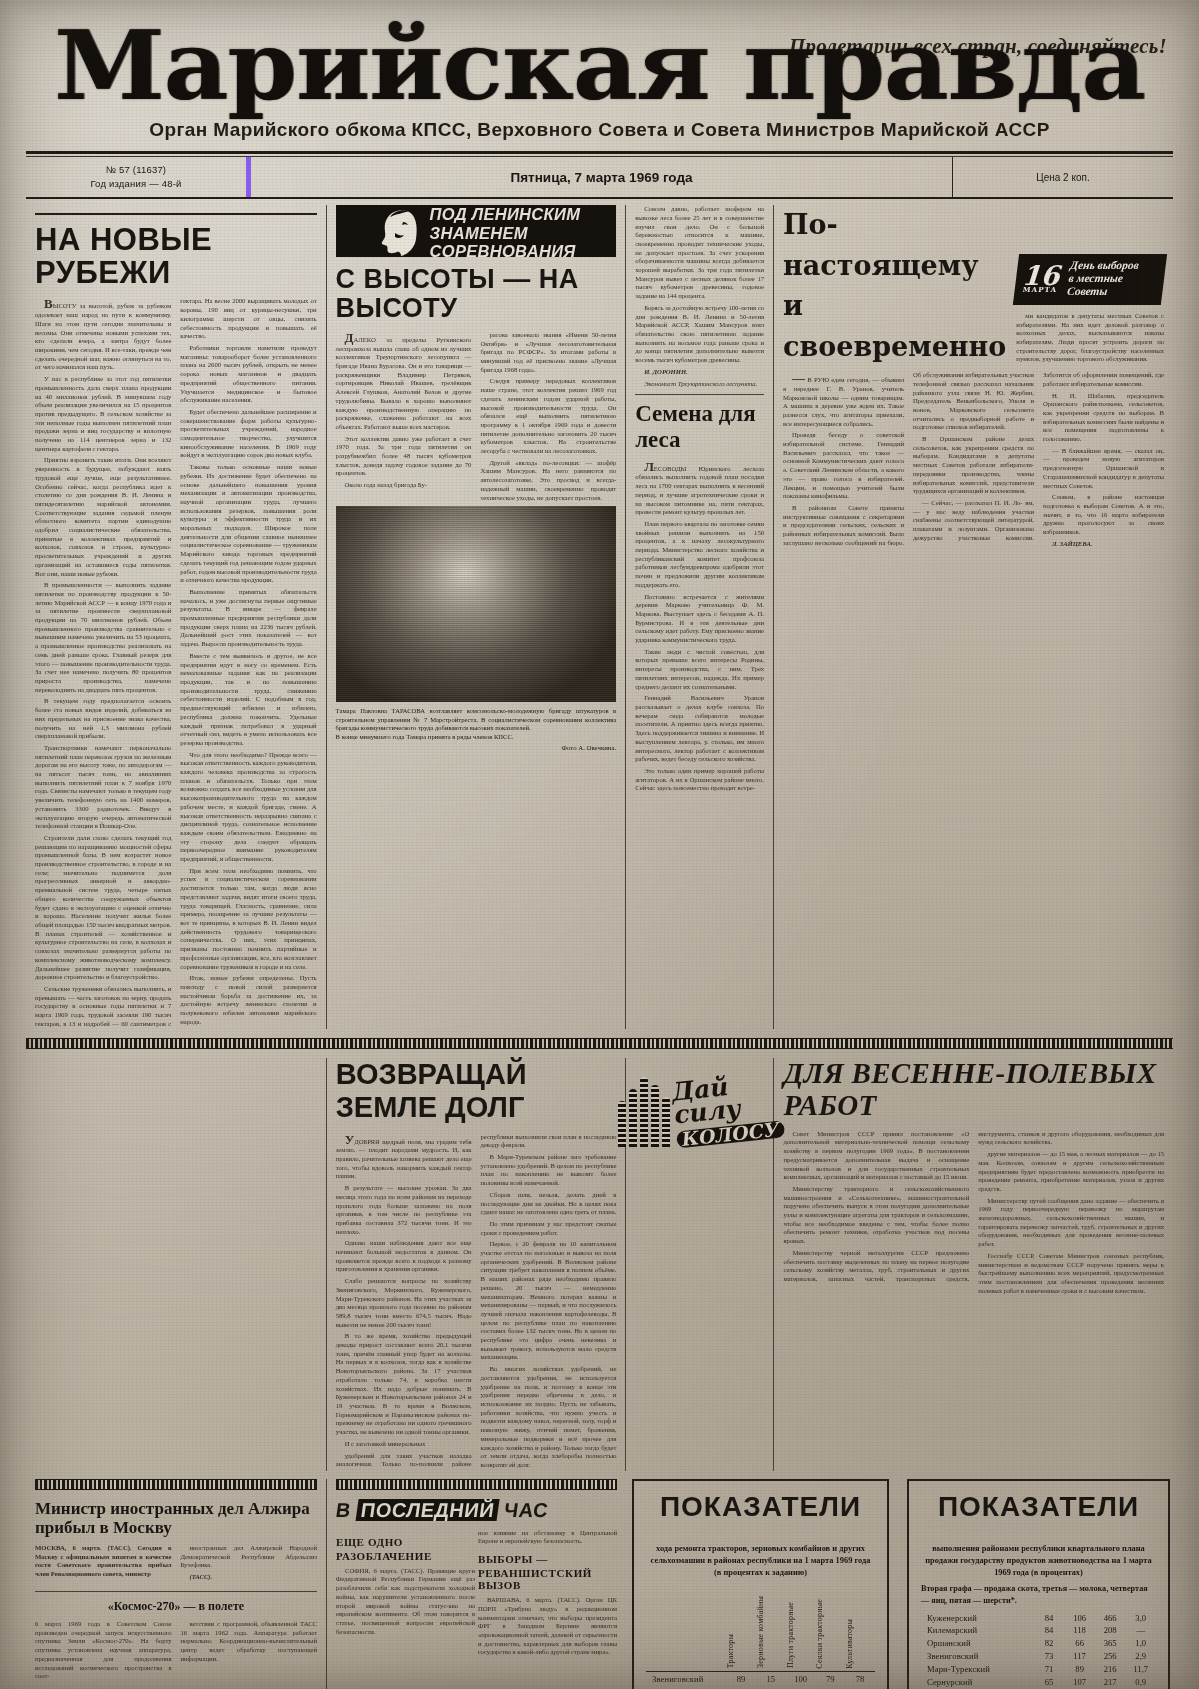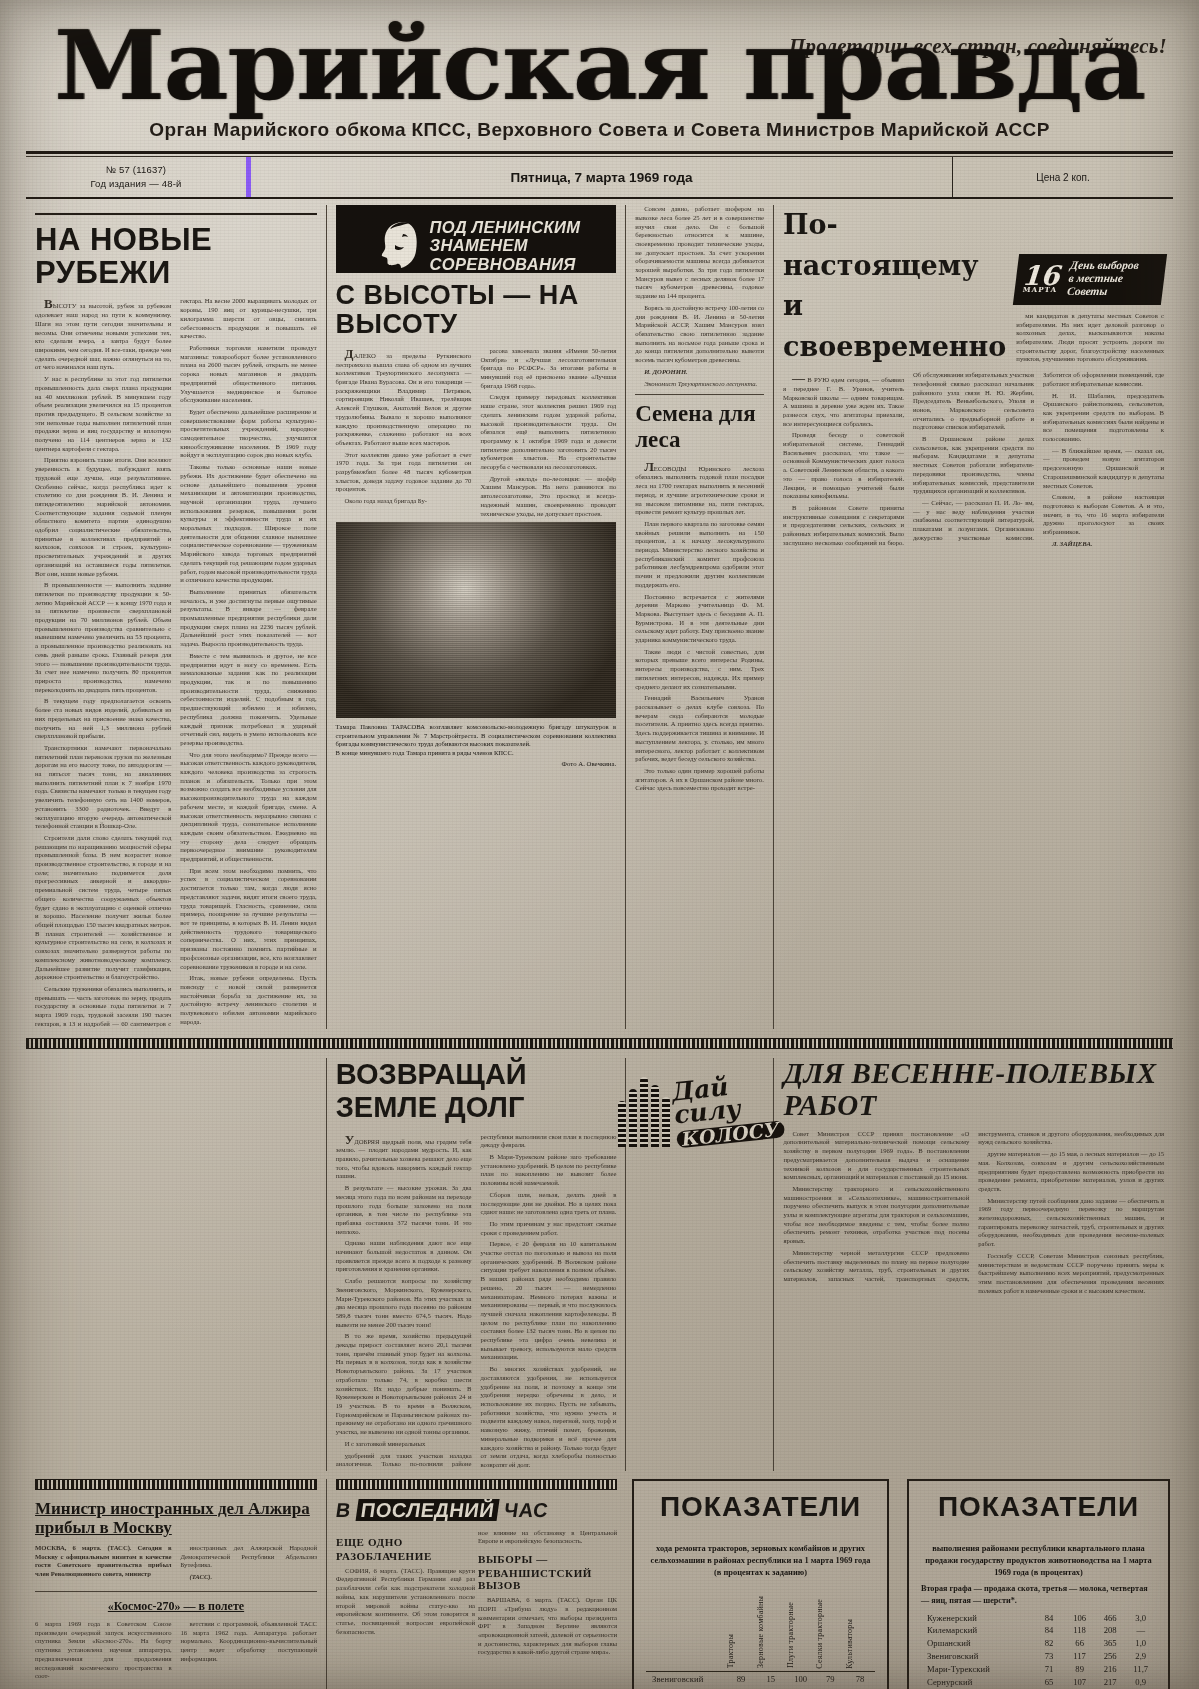--- a/index.html
+++ b/index.html
@@ -99,21 +99,21 @@
   .body p.lead::first-letter{
     font-size:13px;font-weight:bold;line-height:1;
   }
   .sig{text-align:right;font-size:7px;font-weight:bold;font-style:italic;margin-top:3px;}
   .dateline{font-weight:bold;}
 
   .twocol{column-count:2;column-gap:9px;}
 
   
   .lenin-banner{
-    display:flex;align-items:flex-end;height:68px;background:#15110d;
+    display:flex;align-items:flex-start;height:52px;background:#15110d;
     margin-bottom:8px;overflow:hidden;
   }
   .lenin-rays{
     width:34px;background:
       repeating-linear-gradient(115deg,#cfc8ba 0 2px,#15110d 2px 5px);
     flex:0 0 34px;
   }
   .lenin-head{width:56px;flex:0 0 56px;display:flex;align-items:center;justify-content:center;}
   .lenin-txt{
     flex:1;display:flex;flex-direction:column;justify-content:center;
@@ -218,21 +218,21 @@
   tbody td.num{text-align:center;width:13%;}
 
   .hl-italic{
     font-family:"Liberation Serif", serif;font-style:italic;font-weight:bold;
     font-size:29px;line-height:1.1;letter-spacing:.3px;margin:0 0 8px;
   }
   .seeds-hl{
     font-family:"Liberation Serif", serif;font-weight:bold;font-size:23px;line-height:1.12;margin:0 0 7px;
   }
   .news-hl{
-    font-family:"Liberation Serif", serif;font-weight:bold;font-size:17px;line-height:1.15;margin:0 0 6px;text-decoration:underline;
+    font-family:"Liberation Serif", serif;font-weight:bold;font-size:17px;line-height:1.15;margin:0 0 6px;
   }
   .news-hl.sm{font-size:12px;text-align:center;}
 </style>
 </head>
 <body>
 
 <div class="paper"></div>
 <div class="sheet">
 
   <div>

